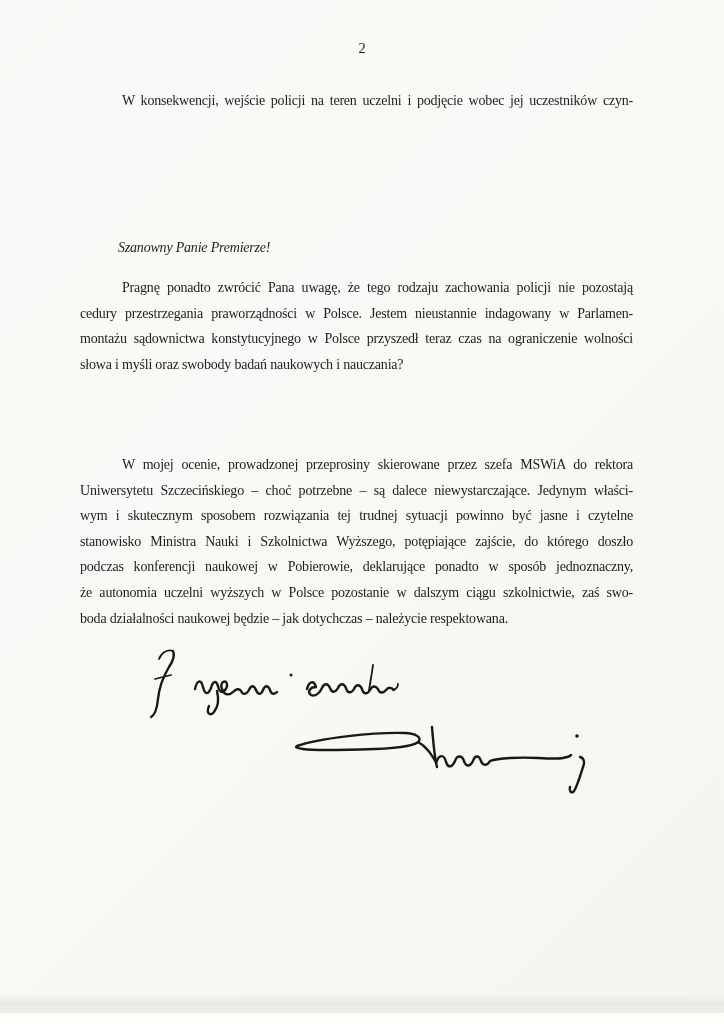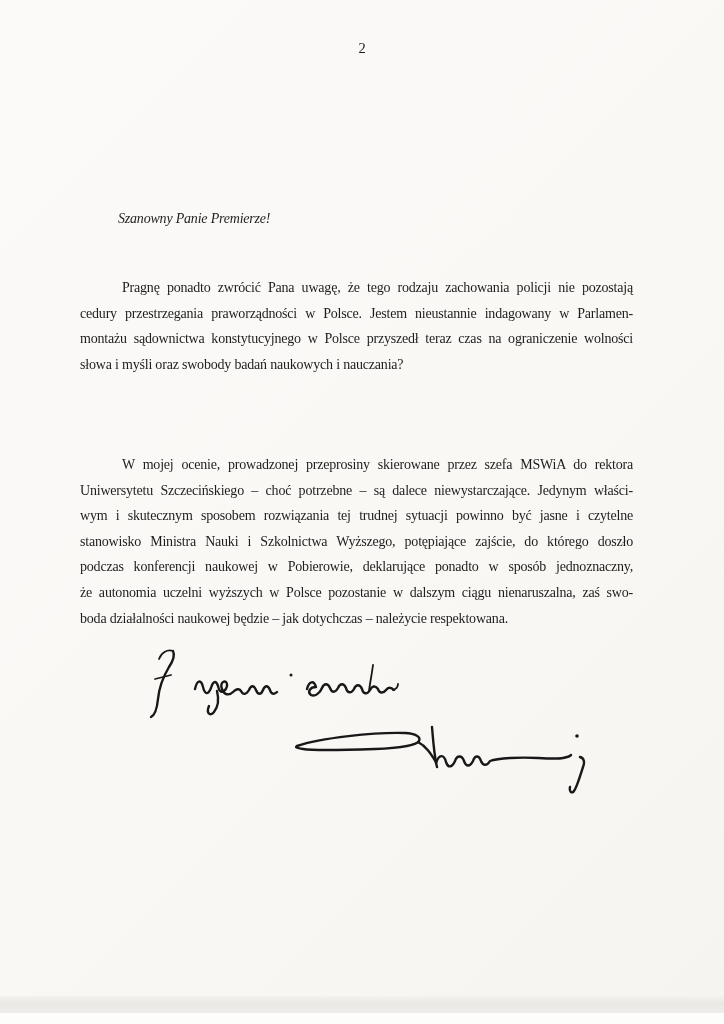--- a/index.html
+++ b/index.html
@@ -30,21 +30,21 @@
   }
   .para .line {
     text-align: justify;
     text-align-last: justify;
     white-space: normal;
   }
   .para .line.last { text-align: left; text-align-last: left; }
   .para .line.first { padding-left: 42px; }
   .para-consequence { top: 88px; }
   .para-salutation  { top: 206px; font-style: italic; }
-  .para-salutation .line.first { padding-left: 38px; }
+  .para-salutation .line.first { padding-left: 38px; margin-top: 29px; }
   .para-europe      { top: 275px; }
   .para-assessment  { top: 452px; }
   .hand-svg { position: absolute; overflow: visible; }
   .hand-svg path { fill: none; stroke: #181818; stroke-width: 2.4; stroke-linecap: round; stroke-linejoin: round; }
   .hand-svg .thin { stroke-width: 1.8; }
   .scan-edge-bottom {
     position: absolute;
     left: 0; top: 996px;
     width: 724px; height: 17px;
     background: linear-gradient(180deg, #f3f2ee 0%, #e9e8e4 45%, #eeedea 100%);
@@ -57,40 +57,41 @@
   }
 </style>
 </head>
 <body>
 
 <div class="sheet" style="color: rgb(29, 29, 29);">
 
   <div class="page-number">2</div>
 
   <div class="para para-consequence">
+      <div class="line first">W konsekwencji, wejście policji na teren uczelni i podjęcie wobec jej uczestników czyn-</div>
     </div>
 
   <div class="para para-salutation">
       <div class="line first last">Szanowny Panie Premierze!</div>
     </div>
 
   <div class="para para-europe">
       <div class="line first">Pragnę ponadto zwrócić Pana uwagę, że tego rodzaju zachowania policji nie pozostają</div>
       <div class="line">cedury przestrzegania praworządności w Polsce. Jestem nieustannie indagowany w Parlamen-</div>
       <div class="line">montażu sądownictwa konstytucyjnego w Polsce przyszedł teraz czas na ograniczenie wolności</div>
       <div class="line last">słowa i myśli oraz swobody badań naukowych i nauczania?</div>
     </div>
 
   <div class="para para-assessment">
       <div class="line first">W mojej ocenie, prowadzonej przeprosiny skierowane przez szefa MSWiA do rektora</div>
       <div class="line">Uniwersytetu Szczecińskiego – choć potrzebne – są dalece niewystarczające. Jedynym właści-</div>
       <div class="line">wym i skutecznym sposobem rozwiązania tej trudnej sytuacji powinno być jasne i czytelne</div>
       <div class="line">stanowisko Ministra Nauki i Szkolnictwa Wyższego, potępiające zajście, do którego doszło</div>
       <div class="line">podczas konferencji naukowej w Pobierowie, deklarujące ponadto w sposób jednoznaczny,</div>
-      <div class="line">że autonomia uczelni wyższych w Polsce pozostanie w dalszym ciągu nienaruszalna, zaś swo-</div>
+      <div class="line">że autonomia uczelni wyższych w Polsce pozostanie w dalszym ciągu szkolnictwie, zaś swo-</div>
       <div class="line last">boda działalności naukowej będzie – jak dotychczas – należycie respektowana.</div>
     </div>
 
   <svg class="hand-svg" role="img" style="left:145px; top:645px;" width="260" height="85" viewBox="0 0 260 85" aria-label="Z wyrazami szacunku">
 
     <path d="M28,6 C30,10 28,16 24,22 C18,32 14,44 13,54 C12,64 10,70 6,72"></path>
     <path class="thin" d="M28,6 C22,4 16,8 14,14"></path>
     <path class="thin" d="M10,34 L26,30"></path>
 
     <path d="M50,44 c2,-9 6,-10 8,-2 c2,8 5,8 8,1 c2,-7 5,-8 7,-2 c1,5 3,7 6,5 c3,-2 4,-7 2,-9 c-3,-2 -6,2 -4,7 c2,6 7,7 11,3 c3,-3 6,-4 8,-1 c2,4 5,4 8,-1 c2,-5 5,-5 7,0 c2,5 5,5 7,0 c2,-5 5,-5 7,0 c1,4 4,5 7,2"></path>

